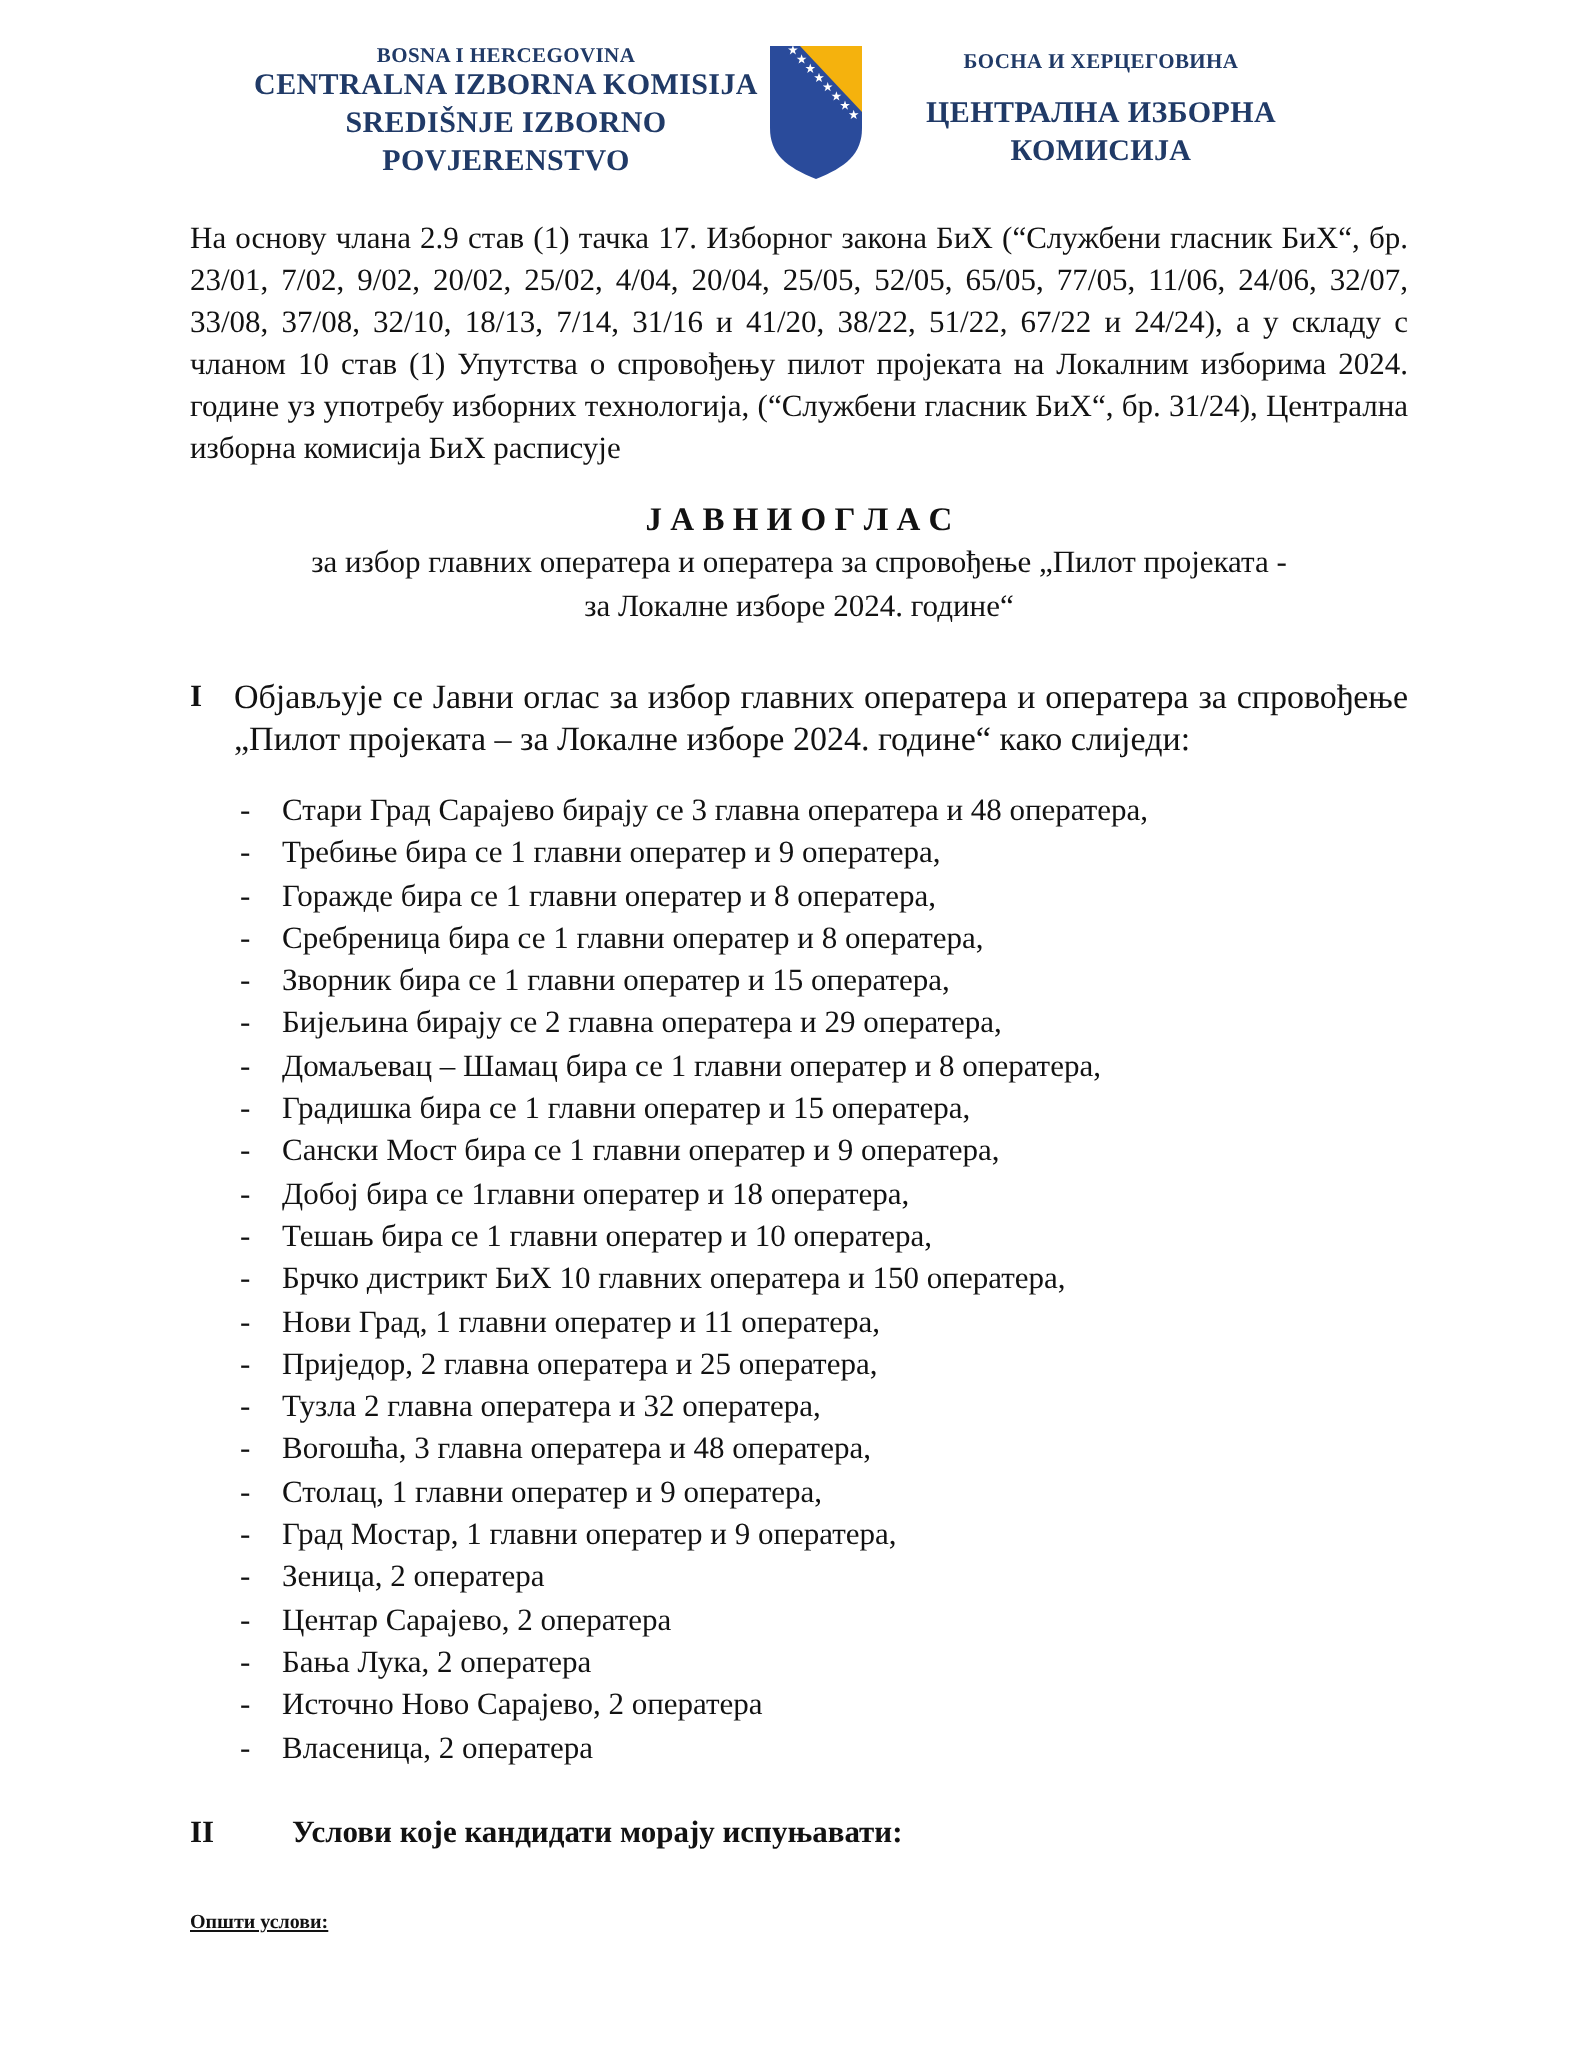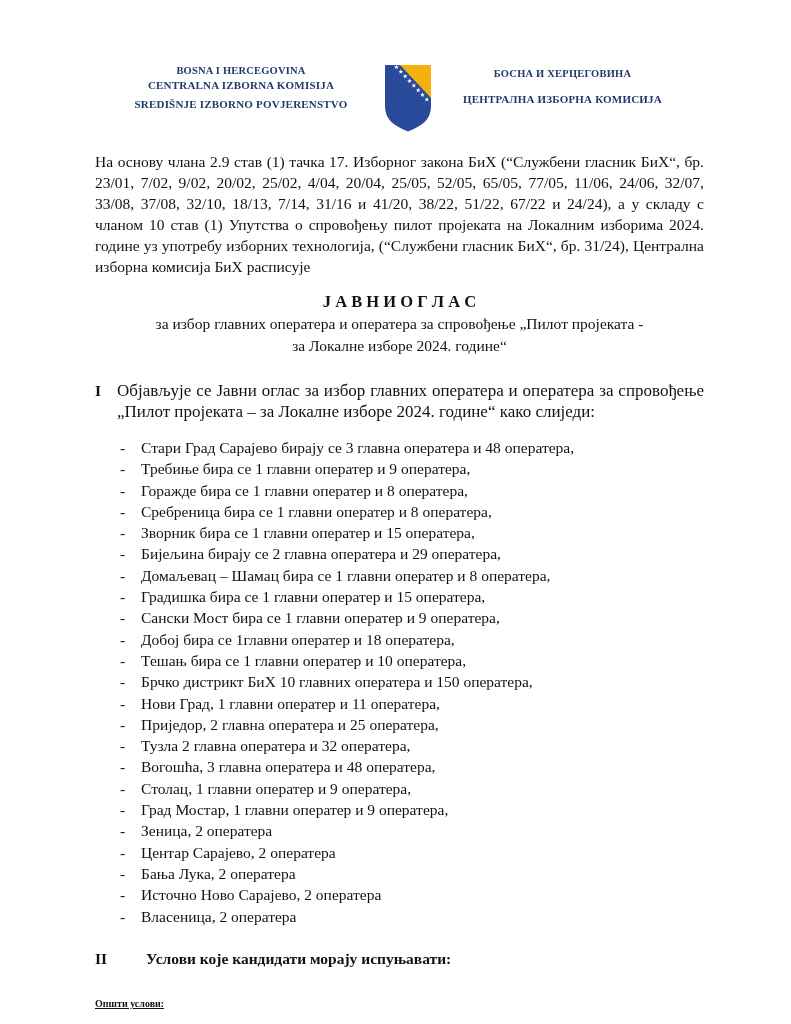--- a/index.html
+++ b/index.html
@@ -8,35 +8,34 @@
     width:791px; height:1024px;
     margin:0 auto;
     background:#ffffff;
     position:relative;
     font-family:"Liberation Serif", serif;
     color:#121212;
     overflow:hidden;
   }
   
   .header {
-    padding-top:65px;
+    padding-top:23px;
     display:flex;
     justify-content:center;
     align-items:flex-start;
-    gap:12px;
   }
   .hdr-left, .hdr-right {
     text-align:center;
     color:var(--navy,#203a67);
     font-weight:bold;
   }
   .hdr-left { width:260px; }
   .hdr-right { width:235px; padding-top:3px; }
   .hdr-small { font-size:10.5px; letter-spacing:.2px; }
-  .hdr-big   { font-size:11px; line-height:19px; letter-spacing:.2px; }
+  .hdr-big   { font-size:15px; line-height:19px; letter-spacing:.2px; }
   .hdr-right .hdr-big { margin-top:11px; }
   .logo { width:50px; height:70px; margin-top:-2px; flex:0 0 auto; }
   .logo .shield-bg { fill:var(--logo-blue,#2a4b9b); }
   .logo .shield-tri { fill:var(--logo-yellow,#f5b20d); }
   .logo .star { fill:var(--star-white,#ffffff); }
   
   .content { padding:0 87px 0 95px; }
   .intro {
     margin-top:18px;
     font-size:15.5px;

